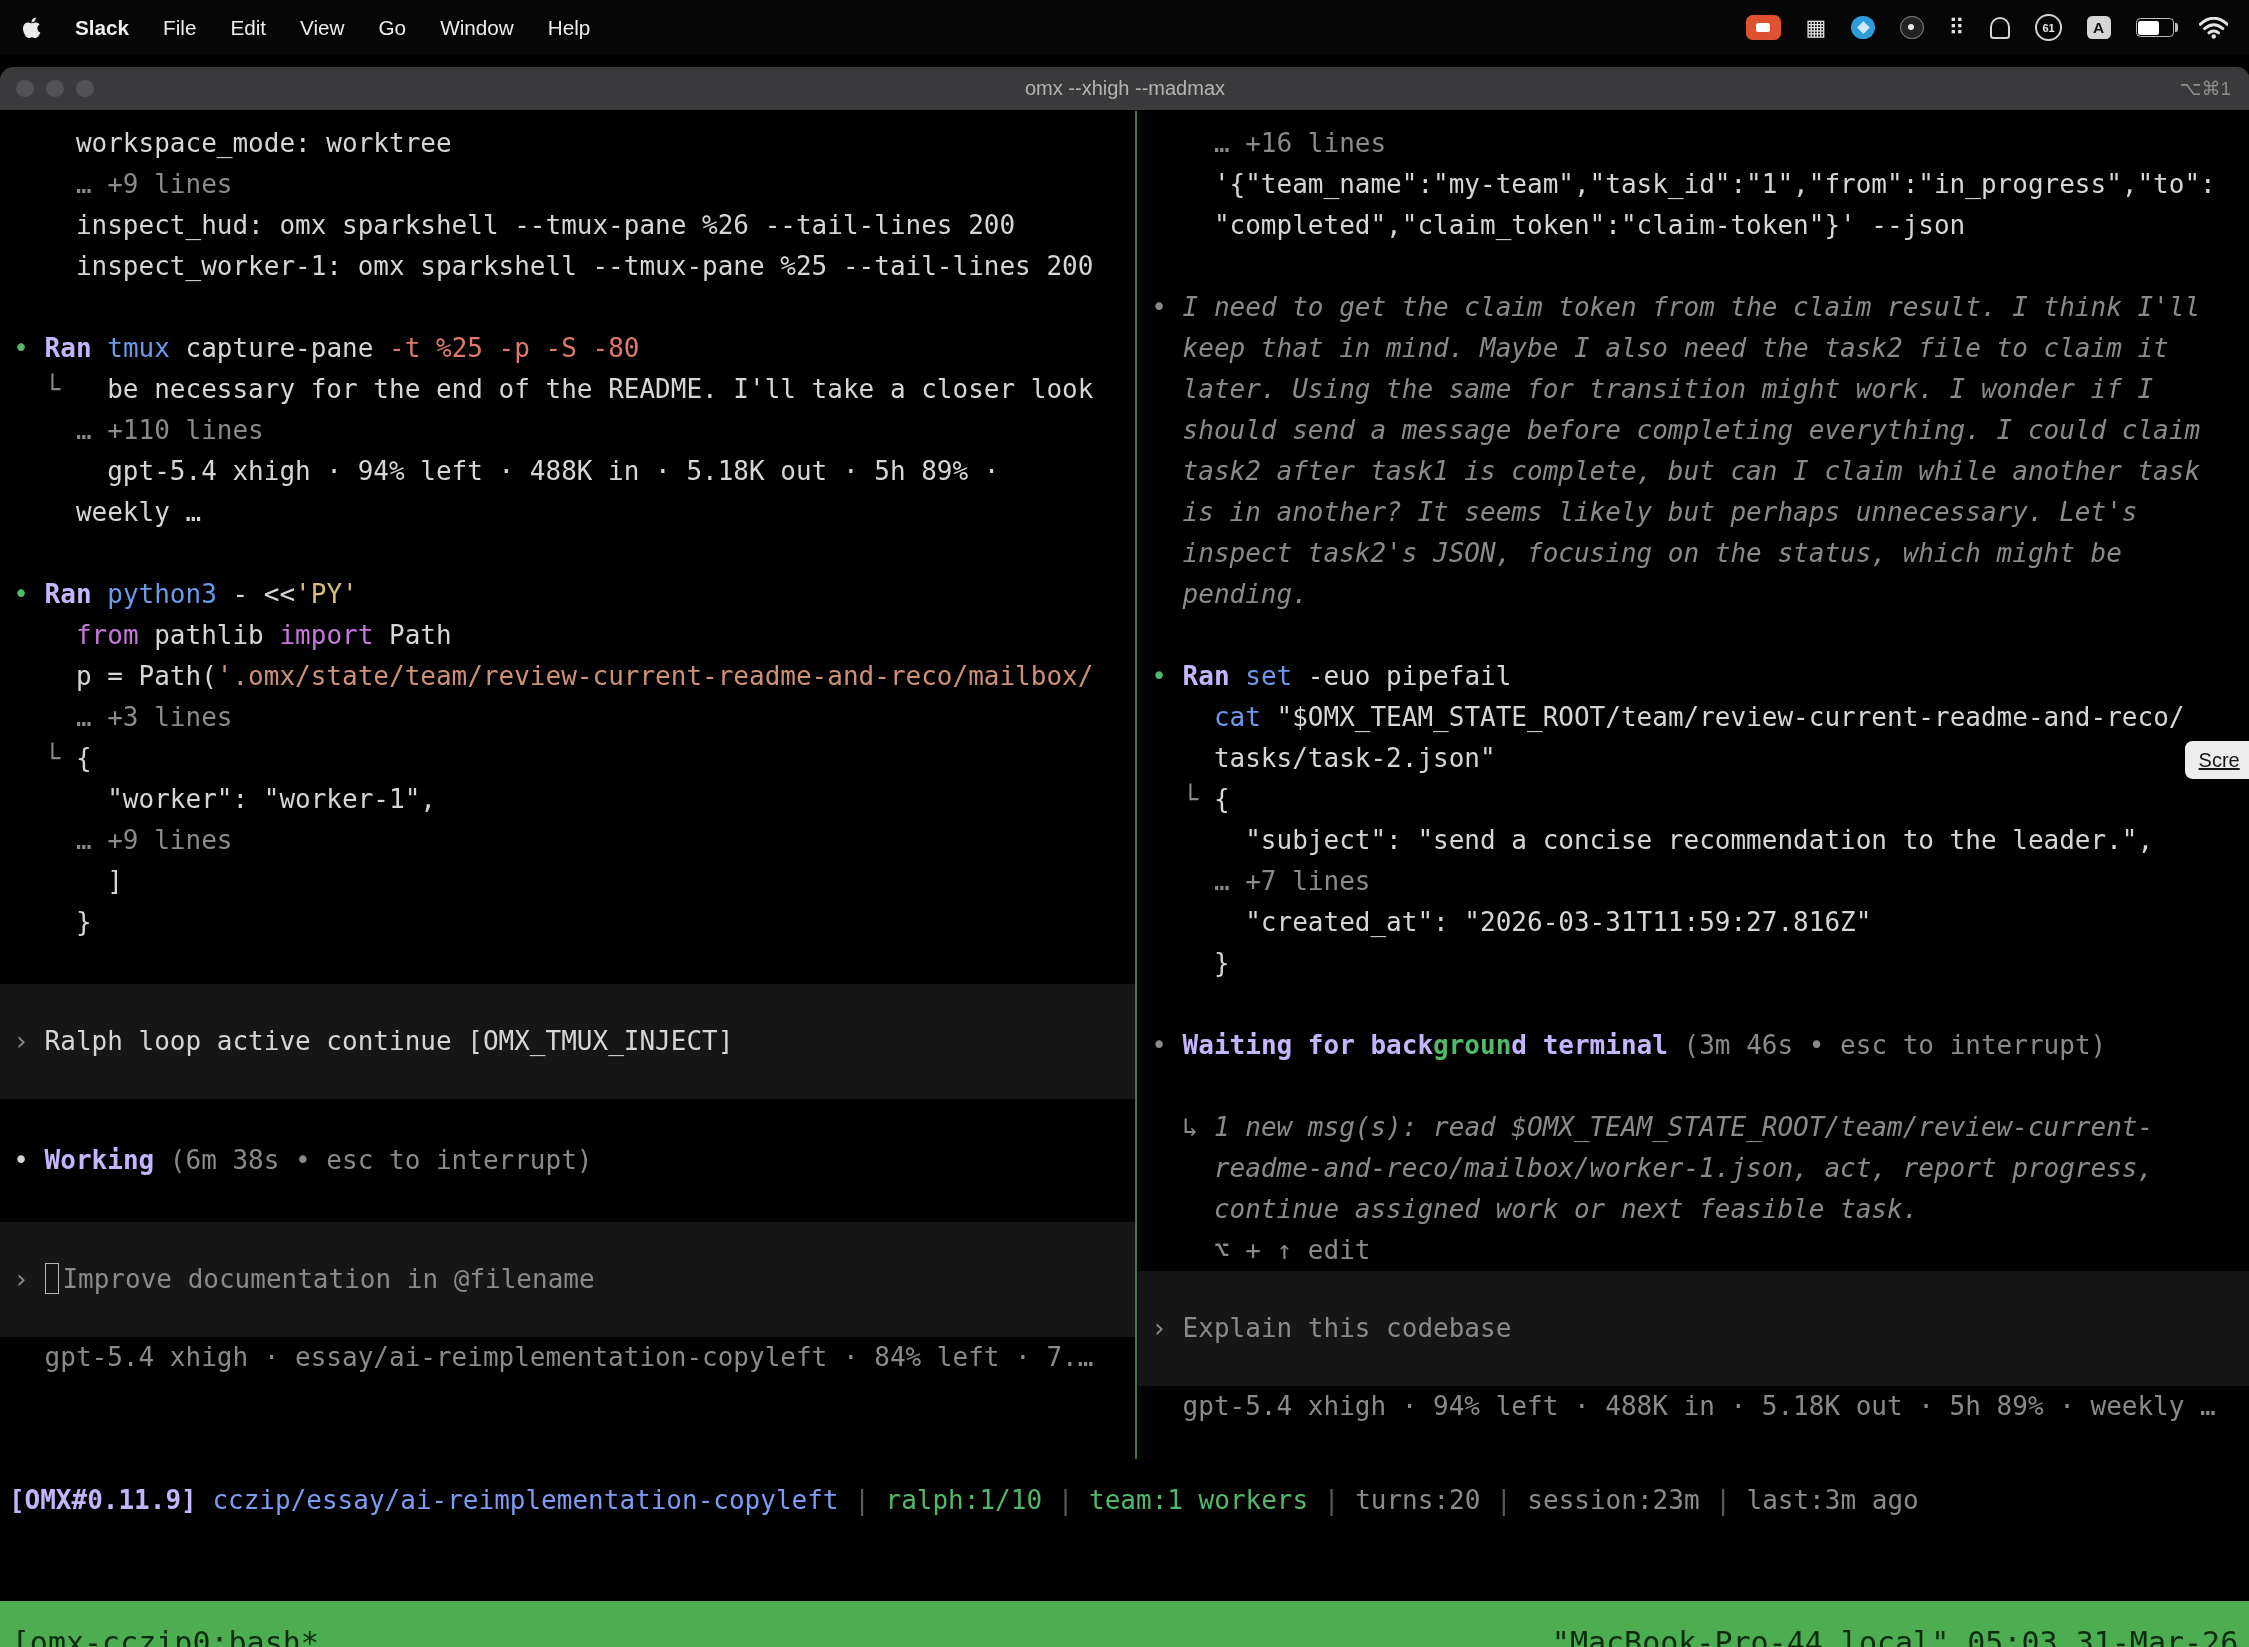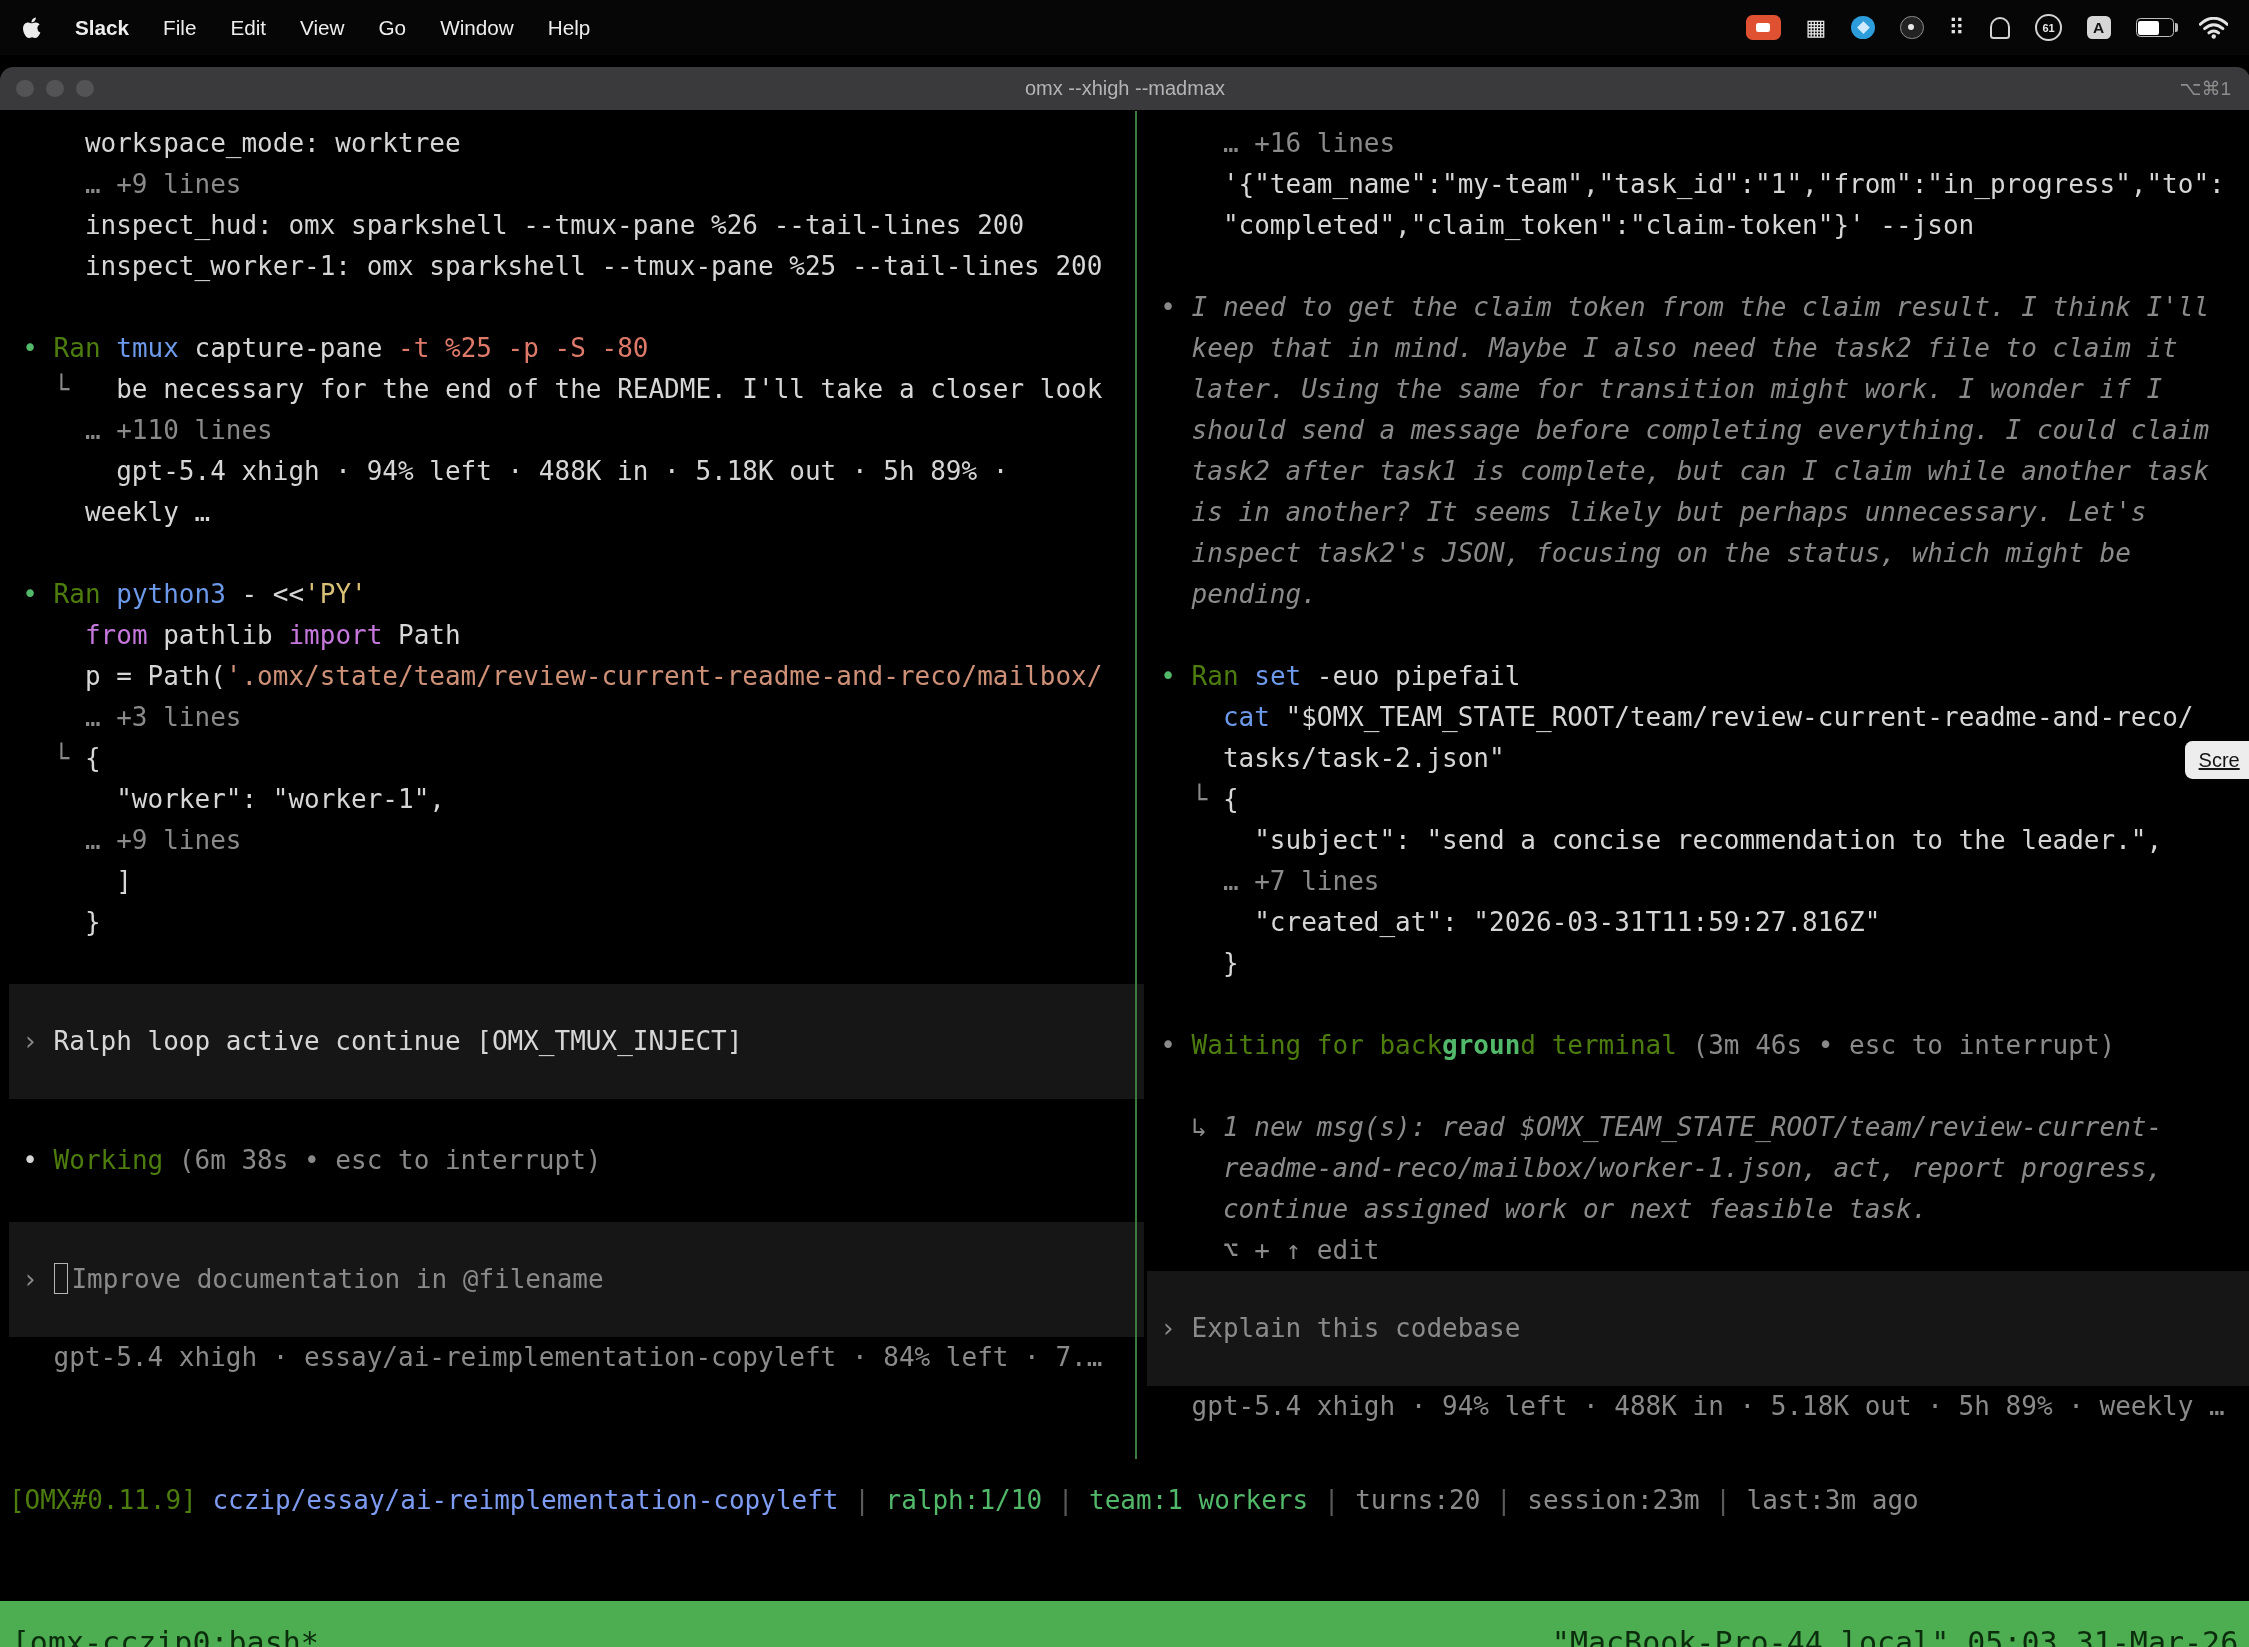--- a/index.html
+++ b/index.html
@@ -33,31 +33,31 @@
   
   #window{position:absolute;top:67px;left:0;width:2250px;height:1593px;}
   #titlebar{height:43px;background:#3a3a3c;border-radius:13.3px 13.3px 0 0;position:relative;border-bottom:0.7px solid #000;box-sizing:content-box;}
   .tl{position:absolute;left:16px;top:12.5px;display:flex;gap:12.5px;}
   .tl-dot{width:17.7px;height:17.7px;border-radius:50%;background:#535355;}
   .wtitle{text-align:center;line-height:43px;color:#b4b4b4;font-family:"Liberation Sans",sans-serif;font-size:20px;}
   .wshort{position:absolute;right:19px;top:0;line-height:43px;color:#8d8d8d;font-family:"Liberation Sans",sans-serif;font-size:19px;}
 
   
   #term{position:absolute;top:44px;left:0;right:0;bottom:0;background:#000;font-size:26px;}
-  .pane{position:absolute;top:0;height:1348px;overflow:hidden;padding:11.8px 0 0 13.3px;box-sizing:border-box;margin-left:9px;}
+  .pane{position:absolute;top:0;height:1348px;overflow:hidden;padding:11.8px 0 0 13.3px;box-sizing:border-box;}
   #pane-left{left:0;width:1135px;}
   #pane-right{left:1138px;width:1112px;}
   #divider{position:absolute;left:1135px;top:0;width:2.2px;height:1348px;background:#3e7a40;}
   .tline{height:41px;line-height:41px;white-space:pre;}
   .band{background:#161616;margin-left:-13.3px;padding:37px 0 37px 13.3px;}
 
   .seg-d{color:#d6d6d6;}
   .seg-dim{color:#8a8a8a;}
   .seg-dimi{color:#8a8a8a;font-style:italic;}
-  .seg-b{color:#4d7c0f;font-weight:normal;}
+  .seg-b{color:#c4b5fd;font-weight:bold;}
   .seg-green{color:#53b96a;}
   .seg-greenb{color:#53b96a;font-weight:bold;}
   .seg-blue{color:#6d99ea;}
   .seg-red{color:#dd7a6a;}
   .seg-purple{color:#c678dd;}
   .seg-str{color:#ce9178;}
   .seg-yellow{color:#d8c078;}
   .seg-path{color:#7d9bf0;}
   .seg-sep{color:#5a5a5a;}
   .cursor-box{display:inline-block;width:14.8px;height:31px;border:1.5px solid #b5b5b5;box-sizing:border-box;

